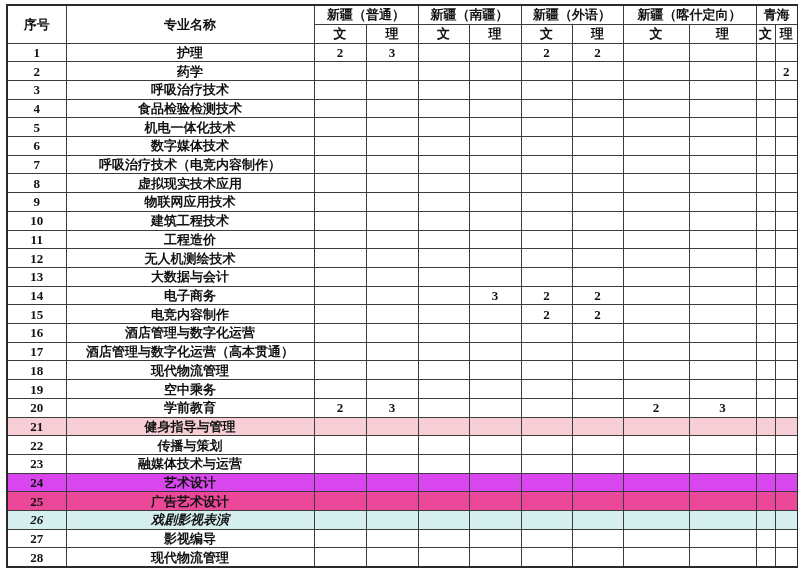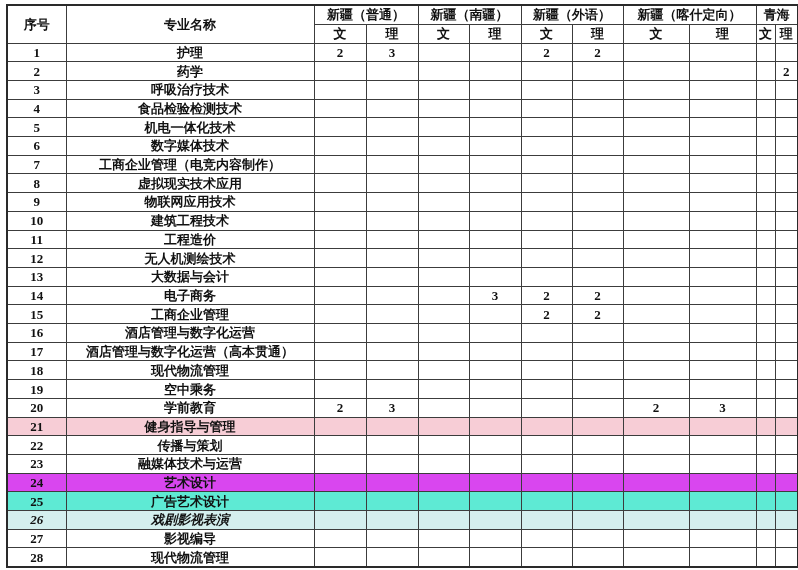--- a/index.html
+++ b/index.html
@@ -163,21 +163,21 @@
           <td></td>
           <td></td>
           <td></td>
           <td></td>
           <td></td>
           <td></td>
           <td></td>
         </tr>
         <tr>
           <td>7</td>
-          <td>工商企业管理（电竞内容制作）</td>
+          <td>呼吸治疗技术（电竞内容制作）</td>
           <td></td>
           <td></td>
           <td></td>
           <td></td>
           <td></td>
           <td></td>
           <td></td>
           <td></td>
           <td></td>
           <td></td>
@@ -275,21 +275,21 @@
           <td>3</td>
           <td>2</td>
           <td>2</td>
           <td></td>
           <td></td>
           <td></td>
           <td></td>
         </tr>
         <tr>
           <td>15</td>
-          <td>工商企业管理</td>
+          <td>电竞内容制作</td>
           <td></td>
           <td></td>
           <td></td>
           <td></td>
           <td>2</td>
           <td>2</td>
           <td></td>
           <td></td>
           <td></td>
           <td></td>
@@ -413,21 +413,21 @@
           <td></td>
           <td></td>
           <td></td>
           <td></td>
           <td></td>
           <td></td>
           <td></td>
           <td></td>
           <td></td>
         </tr>
-        <tr style="background-color: #5eead4;">
+        <tr style="background-color: #ec4899;">
           <td>25</td>
           <td>广告艺术设计</td>
           <td></td>
           <td></td>
           <td></td>
           <td></td>
           <td></td>
           <td></td>
           <td></td>
           <td></td>

